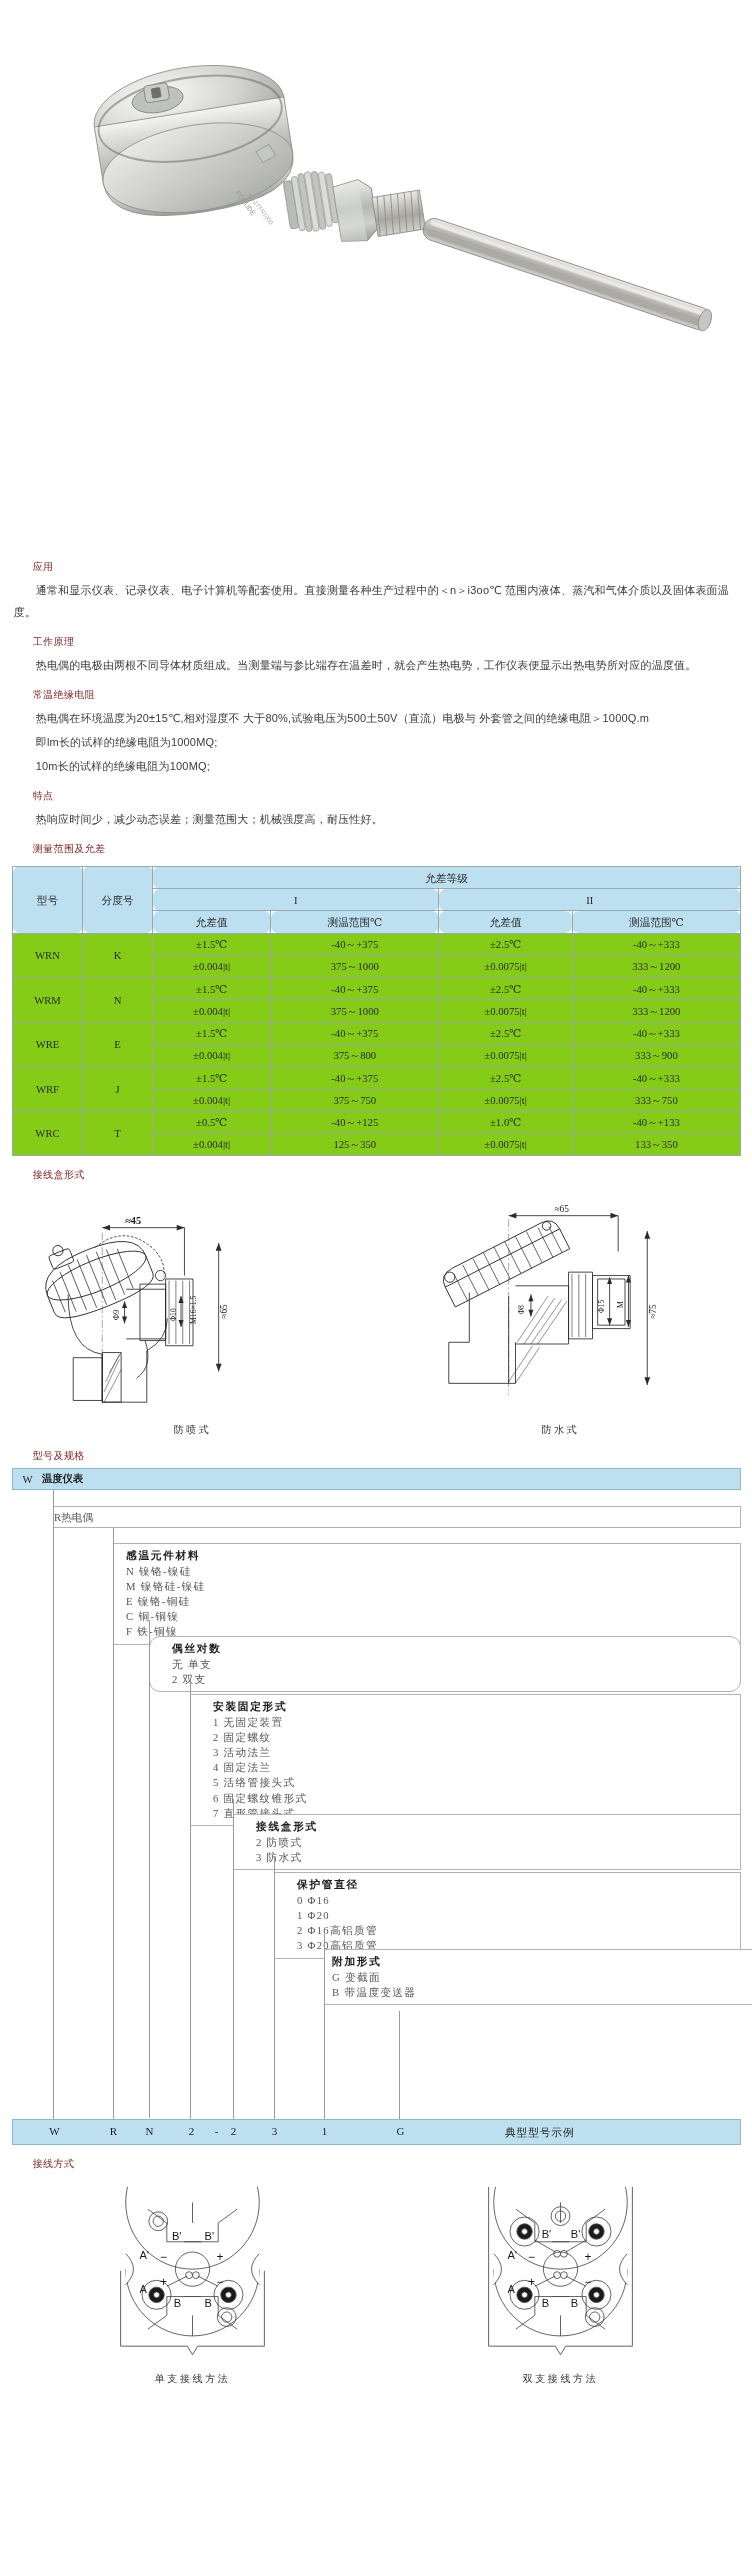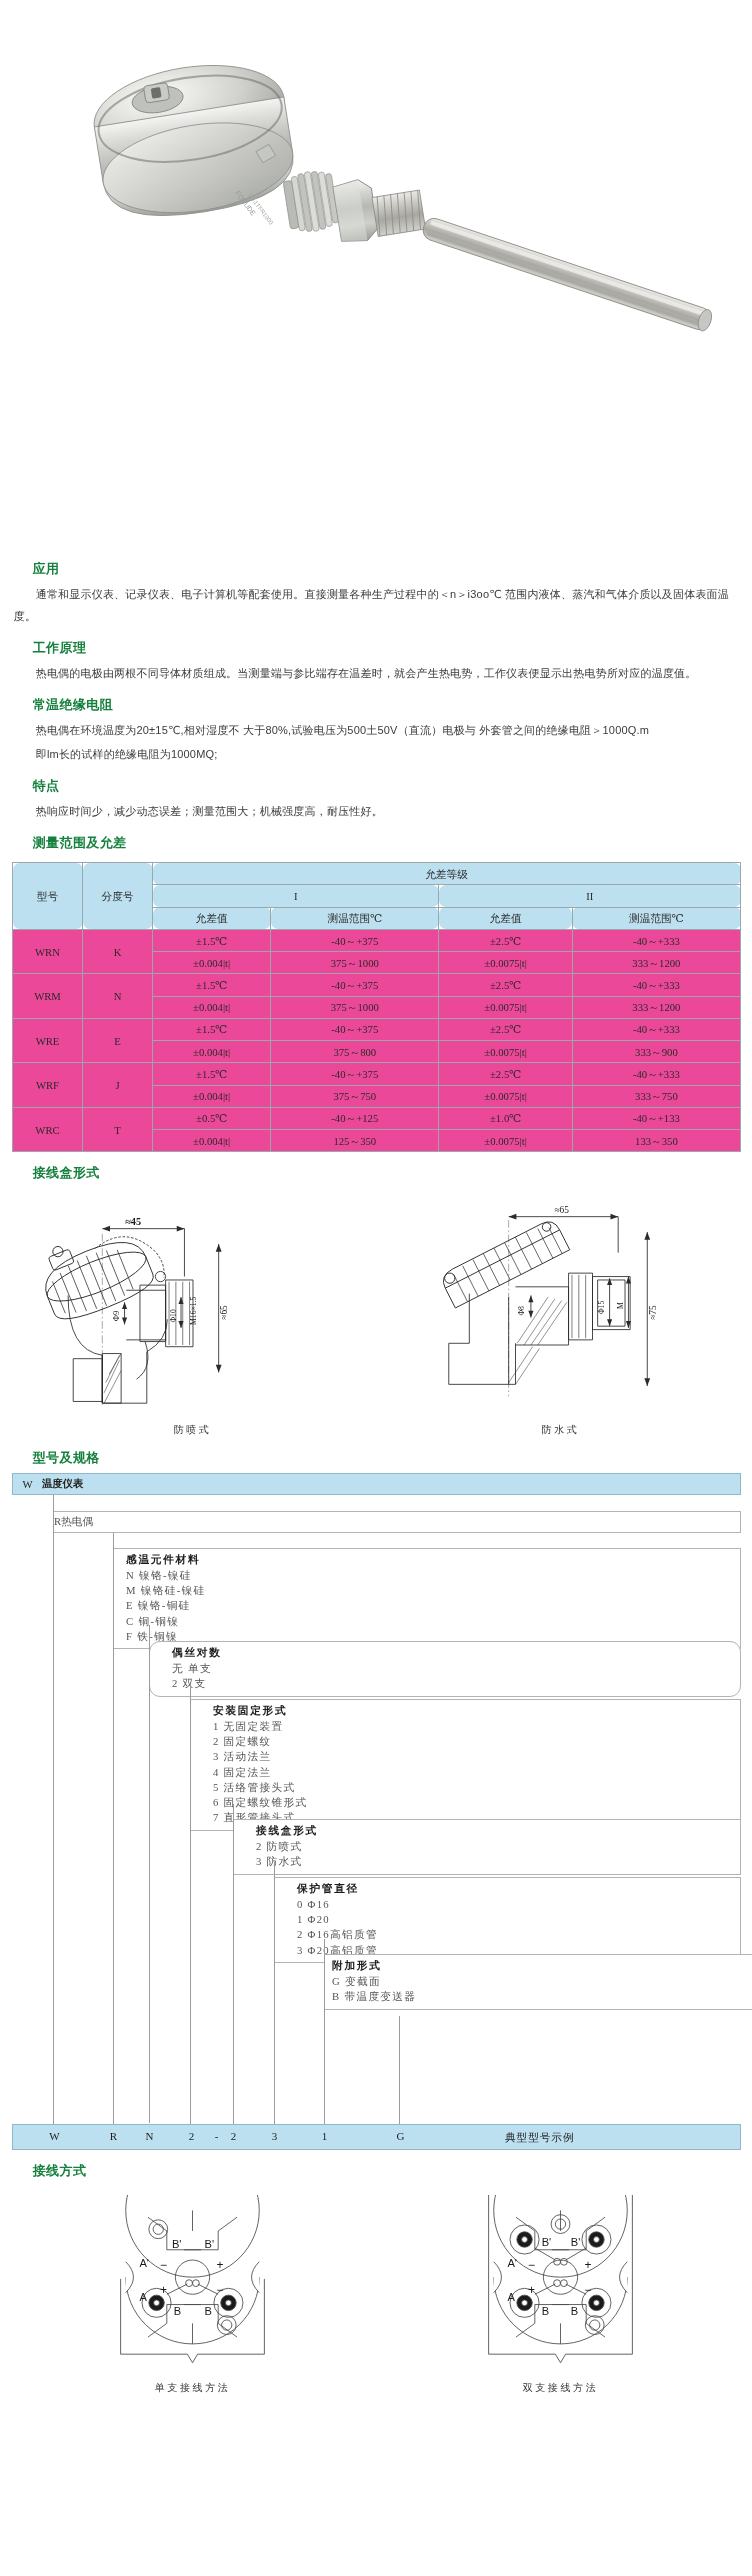--- a/index.html
+++ b/index.html
@@ -12,23 +12,23 @@
   }
   .page { width: 753px; position: relative; padding: 0; }
 
   
   .hero { height: 548px; position: relative; background:#fff; }
   .hero svg { display:block; }
 
   
   .sec { padding: 0 13.7px; }
   h3.head {
-    font-size: 13px;
-    font-weight: bold;
-    color: #15803d;
+    font-size: 10px;
+    font-weight: normal;
+    color: #7f1d1d;
     margin: 12px 0 5.1px 19px;
     letter-spacing: 0.4px;
   }
   p.para {
     font-size: 11px;
     line-height: 2.0;
     color: #3b3b3b;
     margin: 0 0 1.7px 0;
     text-indent: 22px;
     letter-spacing: 0.2px;
@@ -44,21 +44,21 @@
     font-size: 10.7px;
     color: #2a2a2a;
   }
   table.tol th, table.tol td {
     border: 0.9px solid #9aa7ad;
     text-align: center;
     padding: 2.6px 1.7px;
     line-height: 1.5;
   }
   table.tol th { background: #bde0f0; font-weight: normal; border-radius: 7px; }
-  table.tol td { background: #ec4899; height: 21.4px; margin-left: 40px; }
+  table.tol td { background: #84cc16; height: 21.4px; margin-left: 40px; }
   .cw1 { width: 70px; }
   .cw2 { width: 70px; margin-top: 44px; }
 
   
   .diagrow { display: flex; justify-content: space-between; padding: 3.4px 8.6px 0 8.6px; }
   .diagcell { width: 368px; text-align: center; }
   .diagcell svg { display:block; margin:0 auto; }
   .capt {
     font-family: "Liberation Serif","DejaVu Serif",serif;
     font-size: 10px; color:#333; letter-spacing: 2.6px; margin-top: 1.7px;
@@ -187,20 +187,21 @@
 
     <h3 class="head">应用</h3>
     <p class="para">通常和显示仪表、记录仪表、电子计算机等配套使用。直接测量各种生产过程中的＜n＞i3oo℃ 范围内液体、蒸汽和气体介质以及固体表面温度。</p>
 
     <h3 class="head">工作原理</h3>
     <p class="para">热电偶的电极由两根不同导体材质组成。当测量端与参比端存在温差时，就会产生热电势，工作仪表便显示出热电势所对应的温度值。</p>
 
     <h3 class="head">常温绝缘电阻</h3>
     <p class="para">热电偶在环境温度为20±15℃,相对湿度不 大于80%,试验电压为500土50V（直流）电极与 外套管之间的绝缘电阻＞1000Q.m</p>
     <p class="para ind">即lm长的试样的绝缘电阻为1000MQ;</p>
+    <p class="para ind">10m长的试样的绝缘电阻为100MQ;</p>
 
     <h3 class="head">特点</h3>
     <p class="para">热响应时间少，减少动态误差；测量范围大；机械强度高，耐压性好。</p>
 
     <h3 class="head">测量范围及允差</h3>
   </div>
 
   <div class="tbl-wrap">
     <table class="tol">
       <thead>

